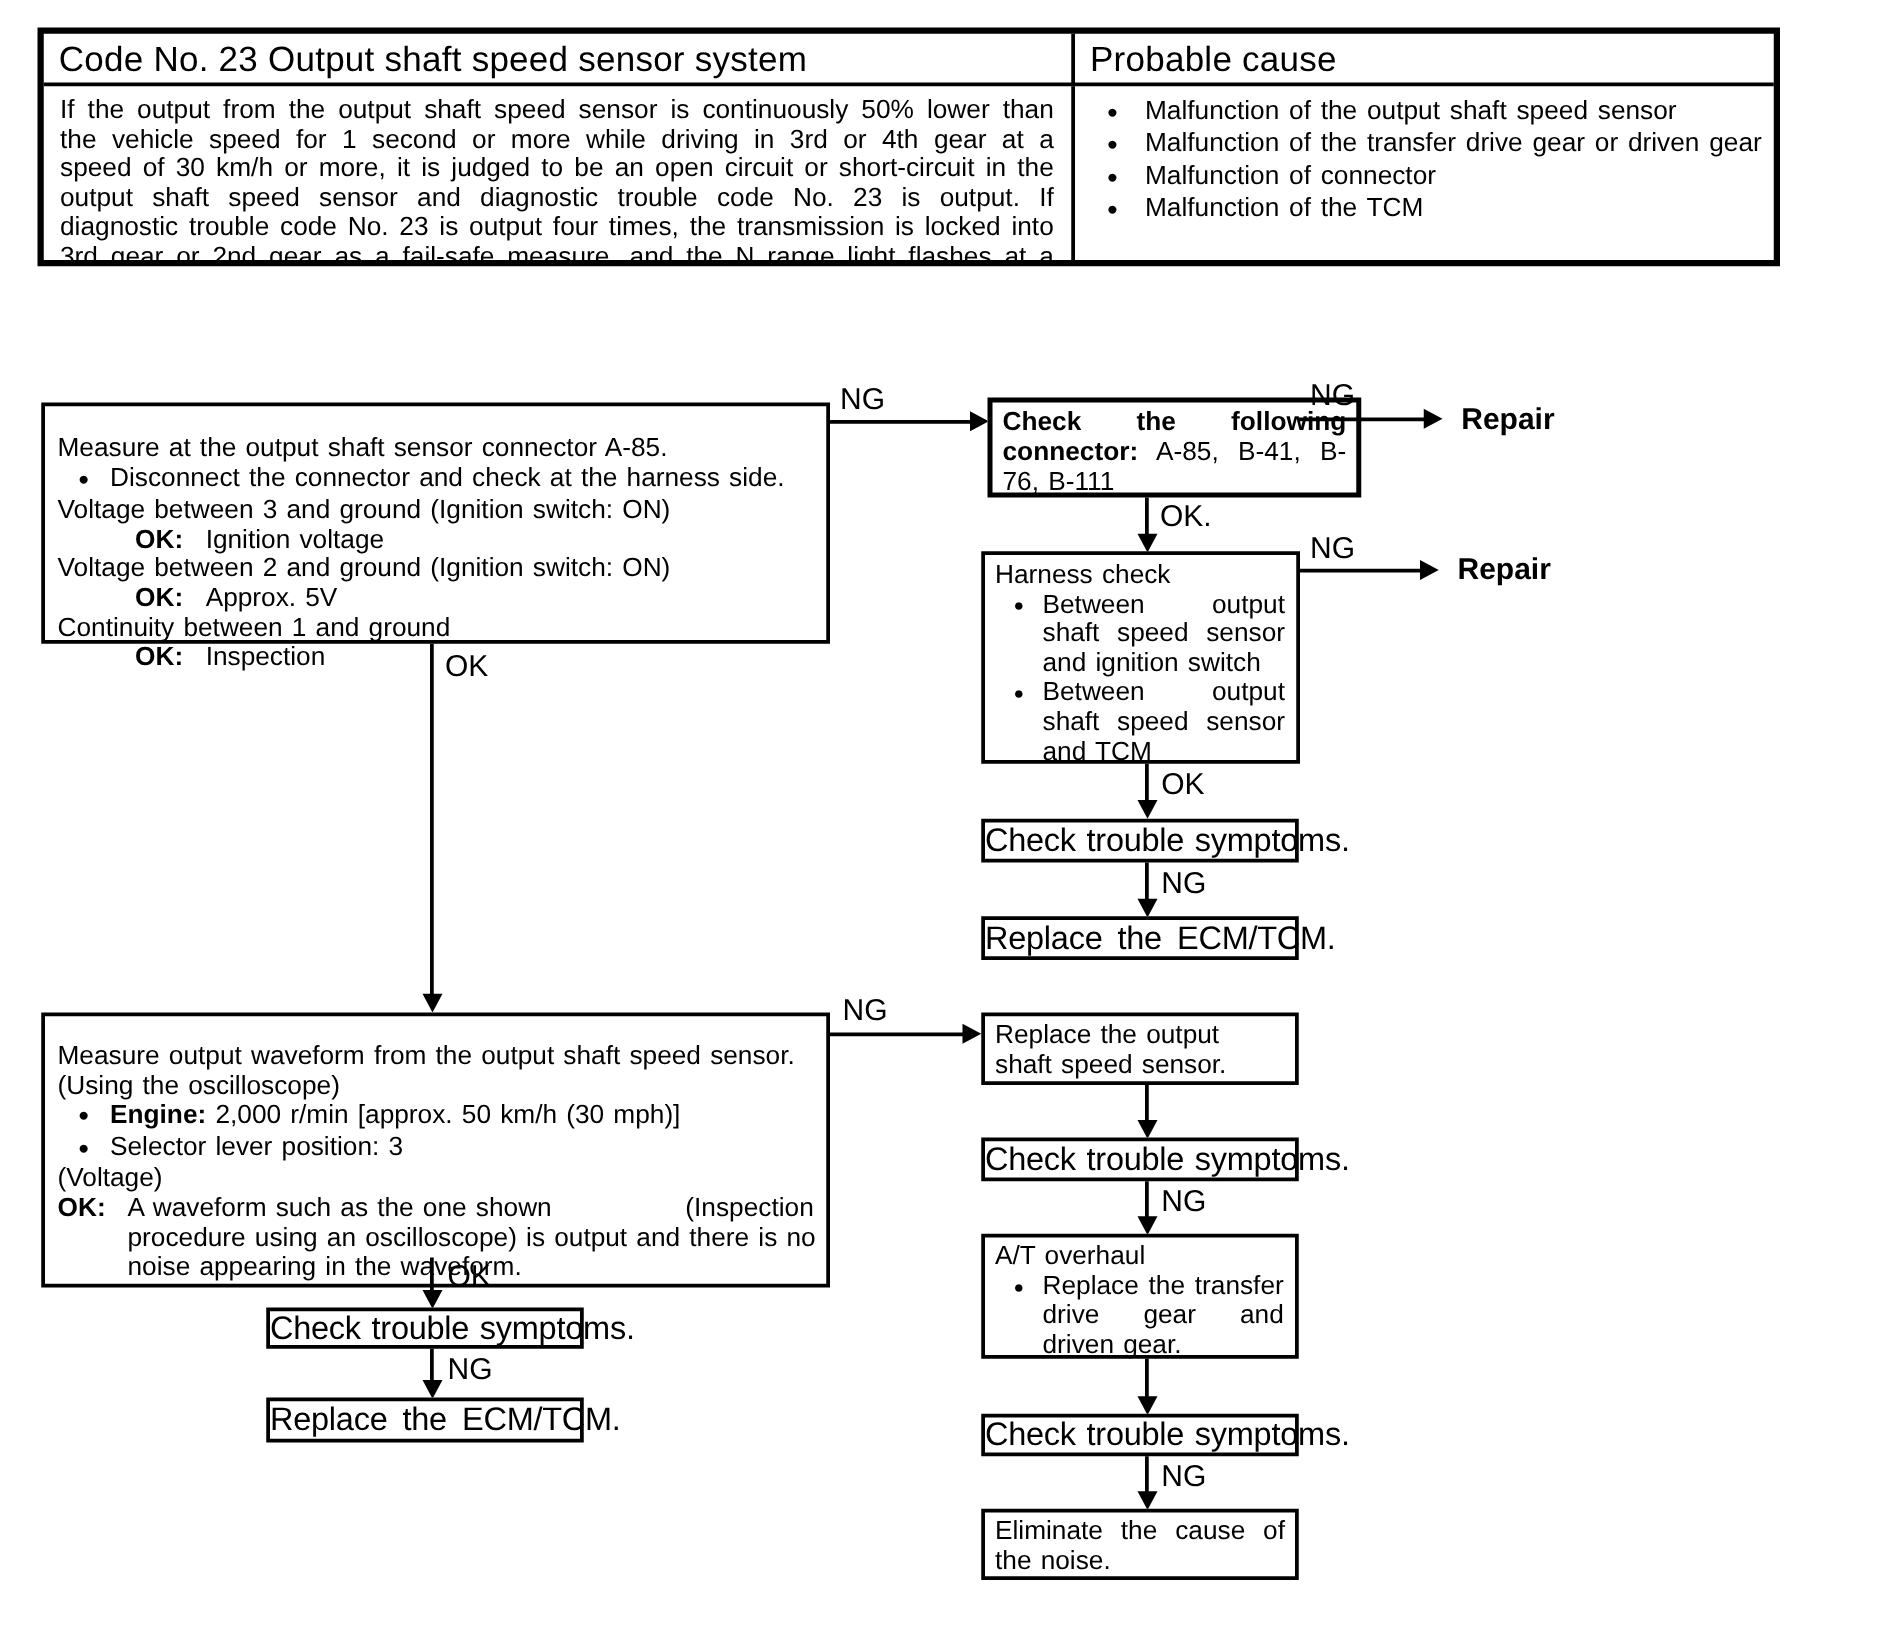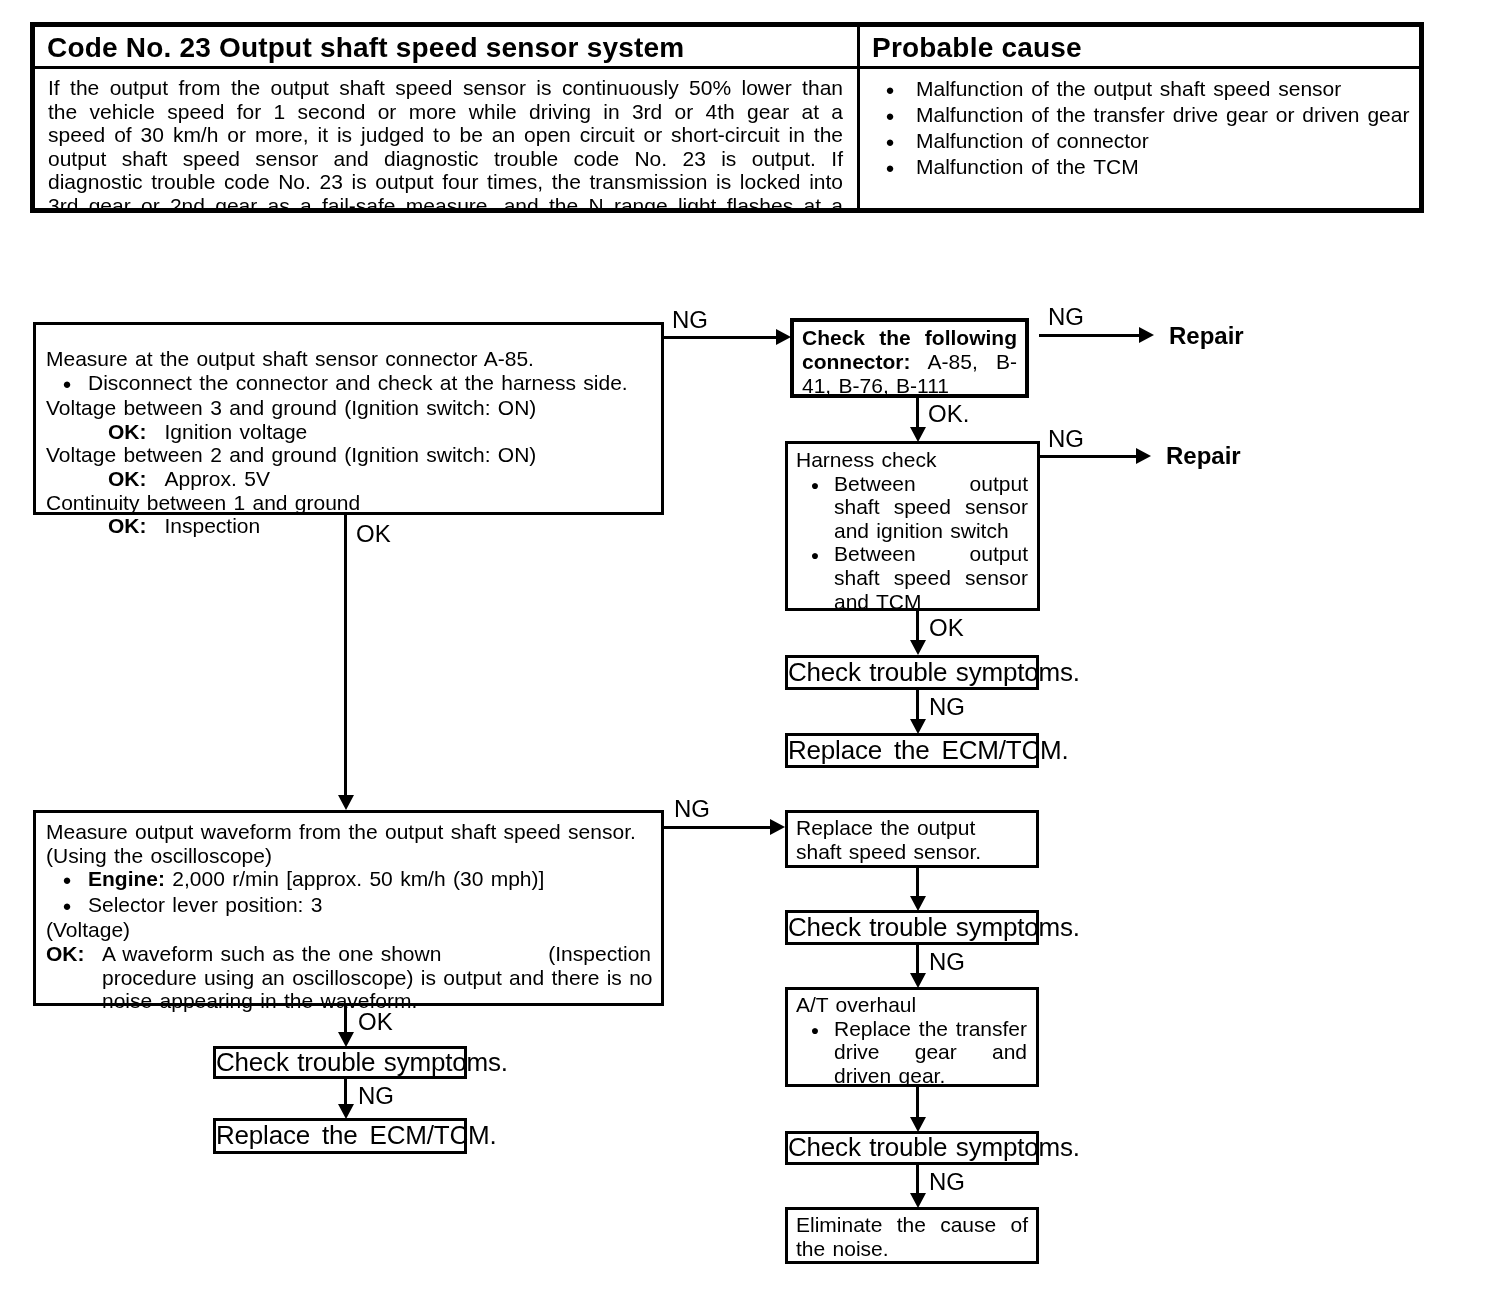--- a/index.html
+++ b/index.html
@@ -17,21 +17,21 @@
     border:5px solid #000; background:#fff;
     display:grid;
     grid-template-columns:825px 1fr;
     grid-template-rows:42px 1fr;
   }
   .cell { overflow:hidden; }
   .cell.hl { border-right:3px solid #000; border-bottom:3px solid #000; }
   .cell.hr { border-bottom:3px solid #000; }
   .cell.bl { border-right:3px solid #000; }
   .tbl-head {
-    font-size:28px; font-weight:bold; letter-spacing:0.2px;
+    font-size:28px; font-weight:normal; letter-spacing:0.2px;
     padding:5px 12px 0 12px; white-space:nowrap;
   }
   .tbl-desc {
     font-size:21px; line-height:23.5px; text-align:justify;
     padding:7px 14px 0 13px; word-spacing:2.5px;
   }
   .cause-list { padding:8px 8px 0 4px; font-size:21px; line-height:24px; }
   .cause-item { display:flex; }
   .cause-dot { width:52px; flex:0 0 52px; text-align:center; }
   .cause-dot::before { content:"●"; font-size:15px; position:relative; top:-1px; }
@@ -114,21 +114,21 @@
   <div class="ln">Voltage between 2 and ground (Ignition switch: ON)</div>
   <div class="ln okln"><span class="okl">OK:</span><span>Approx. 5V</span></div>
   <div class="ln">Continuity between 1 and ground</div>
   <div class="ln okln"><span class="okl">OK:</span><span>Inspection</span></div>
 </div>
 
 <div class="lbl" style="left:672px; top:306px;">NG</div>
 <div class="hline" style="left:664px; top:336px; width:116px;"></div>
 <div class="arr-r" style="left:776px; top:329px;"></div>
 
-<div class="fbox" style="left:790px; top:318px; width:239px; height:80px; padding:4px 8px; border-width:4px; text-align:justify; line-height:24px;">
+<div class="fbox" style="left:790px; top:318px; width:299px; height:80px; padding:4px 8px; border-width:4px; text-align:justify; line-height:24px;">
   <span class="b">Check the following connector:</span><span> A-85, B-41, B-76, B-111</span>
 </div>
 
 <div class="lbl" style="left:1048px; top:303px;">NG</div>
 <div class="hline" style="left:1039px; top:334px; width:102px;"></div>
 <div class="arr-r" style="left:1139px; top:327px;"></div>
 <div class="lbl bold" style="left:1169px; top:322px;">Repair</div>
 
 <div class="vline" style="left:916px; top:398px; height:32px;"></div>
 <div class="arr-d" style="left:910px; top:427px;"></div>
@@ -164,21 +164,21 @@
 <div class="lbl" style="left:929px; top:693px;">NG</div>
 
 <div class="fbox cbox wsp" style="left:785px; top:733px; width:254px; height:35px;">
   <span>Replace the ECM/TCM.</span>
 </div>
 
 <div class="vline" style="left:344px; top:515px; height:282px;"></div>
 <div class="arr-d" style="left:338px; top:795px;"></div>
 <div class="lbl" style="left:356px; top:520px;">OK</div>
 
-<div class="fbox" style="left:33px; top:810px; width:631px; height:196px; padding:7px 10px;">
+<div class="fbox" style="left:33px; top:810px; width:631px; height:220px; padding:20px 10px;">
   <div class="ln">Measure output waveform from the output shaft speed sensor.</div>
   <div class="ln">(Using the oscilloscope)</div>
   <div class="ln brow">
       <span class="bdot"></span>
       <span><span class="b">Engine:</span><span> 2,000 r/min [approx. 50 km/h (30 mph)]</span></span>
     </div>
   <div class="ln brow">
       <span class="bdot"></span>
       <span>Selector lever position: 3</span>
     </div>

